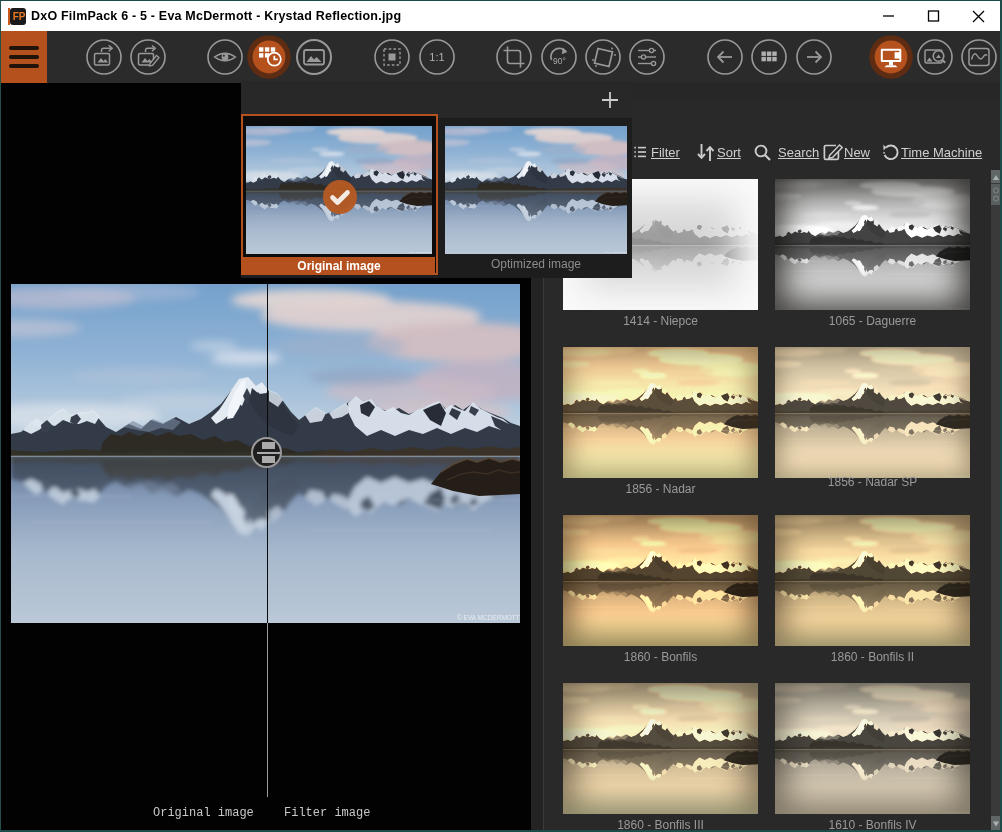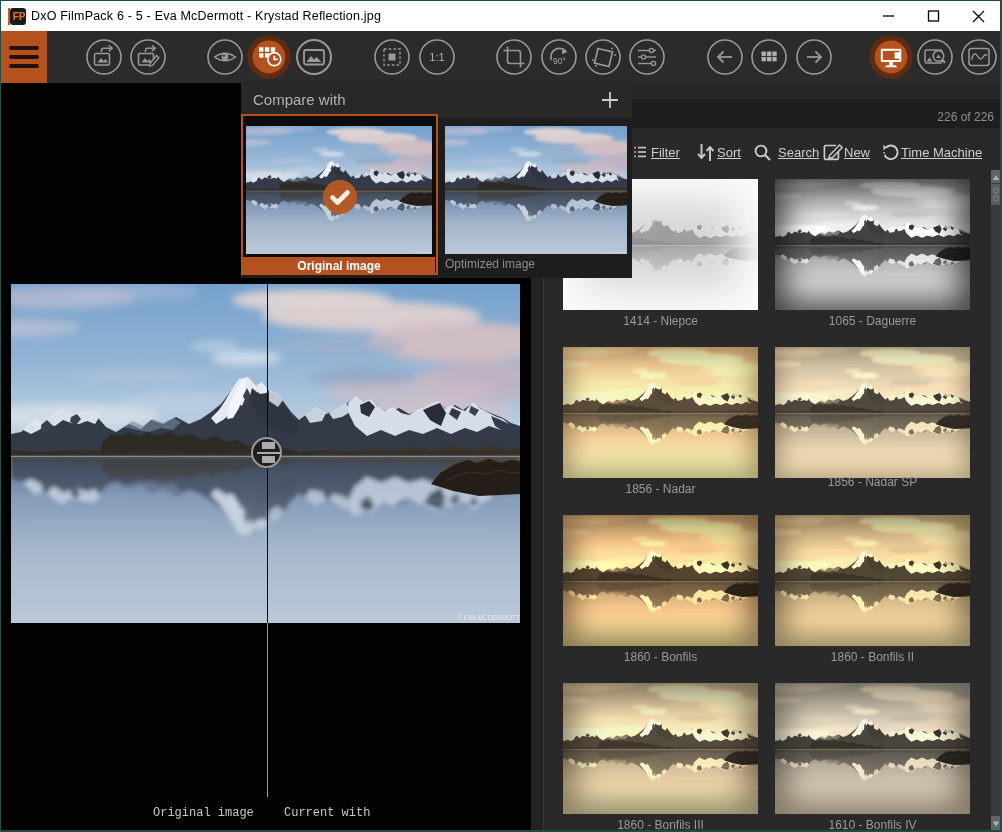--- a/index.html
+++ b/index.html
@@ -7,21 +7,21 @@
   #win{position:relative;width:1002px;height:832px;overflow:hidden;
        font-family:"Liberation Sans",sans-serif;
        background:#000;
        border-top:1px solid #1d4b47;border-left:1px solid #24504b;
        border-right:2px solid #1d4b47;border-bottom:2px solid #1d4b47;}
   
   #titlebar{position:absolute;left:0;top:0;width:999px;height:30px;background:#fff;}
   #fpicon{position:absolute;left:8.5px;top:7px;width:16px;height:16.5px;background:#1a1a1a;border-radius:3px;
           color:#e87722;font-weight:bold;font-size:10px;line-height:17px;text-align:right;letter-spacing:0px;}
   #fpcursor{position:absolute;left:7px;top:7px;width:2px;height:16.5px;background:#c85a1e;}
-  #title{position:absolute;left:30px;top:0;height:36px;line-height:30px;font-size:12.5px;color:#000;letter-spacing:0.2px;}
+  #title{position:absolute;left:30px;top:0;height:36px;line-height:30px;font-size:12.5px;color:#000;letter-spacing:0.2px;font-weight:bold;}
   .winbtn{position:absolute;top:0;width:45px;height:30px;}
   
   #toolbar{position:absolute;left:0;top:30px;width:999px;height:52px;background:#2b2b2b;}
   #burger{position:absolute;left:0;top:0;width:46px;height:52px;background:#b4511d;}
   #burger .bar{position:absolute;left:8px;width:30px;height:4px;background:#20130a;border-radius:2px;}
   .tbtn{position:absolute;top:8px;width:36px;height:36px;}
   .tbtn circle.o, .tbtn rect.o, .tbtn path.o, .tbtn line.o, .tbtn polyline.o, .tbtn ellipse.o, .tbtn polygon.o
       {stroke:#999999;stroke-width:1.6;fill:none;}
   .tbig{position:absolute;top:2px;width:48px;height:48px;}
   
@@ -69,21 +69,21 @@
   #sbdn{position:absolute;left:0;top:646px;width:10px;height:15px;background:#606565;}
   
   #cpanel{position:absolute;left:240px;top:80px;width:391px;height:197px;background:#1d1d1d;}
   #chead{position:absolute;left:0;top:0;width:391px;height:37px;background:#282828;}
   #chead .t{position:absolute;left:12px;top:0;height:37px;line-height:38px;font-size:15px;color:#b2b2b2;}
   #csel{position:absolute;left:0;top:33px;width:197px;height:161px;border:2.5px solid #b5511f;background:#0c0c0c;}
   #clbar{position:absolute;left:0;top:140.5px;width:192px;height:18.5px;background:#b5511f;
          color:#fff;font-size:12px;font-weight:bold;text-align:center;line-height:18px;}
   .cphoto{position:absolute;overflow:hidden;}
   .cphoto svg{position:absolute;left:0;top:0;width:100%;height:100%;}
-  .clabel{position:absolute;text-align:left;font-size:12px;}
+  .clabel{position:absolute;text-align:center;font-size:12px;}
 </style>
 </head>
 <body>
 <div id="win">
 
   <div id="titlebar">
     <div id="fpcursor"></div>
     <div id="fpicon">FP</div>
     <div id="title">DxO FilmPack 6 - 5 - Eva McDermott - Krystad Reflection.jpg</div>
     <svg class="winbtn" style="left:865px" viewBox="0 0 45 30">
@@ -227,28 +227,27 @@
         <use href="#scene"></use>
       </svg>
     <div id="splitline1"></div>
     <div id="splitline2"></div>
     <div id="handle">
       <div class="sq" style="top:3px"></div>
       <div class="hb"></div>
       <div class="sq" style="top:17px"></div>
     </div>
     <div class="imglabel" style="left:152px">Original image</div>
-    <div class="imglabel" style="left:283px">Current with</div>
+    <div class="imglabel" style="left:283px">Filter image</div>
   </div>
 
   <div id="rpanel">
     <div id="rtopstrip"></div>
     <div style="position:absolute;left:0;top:0;width:12px;height:748px;background:#232323"></div>
     <div style="position:absolute;left:12px;top:0;width:1px;height:748px;background:#3a3a3a"></div>
-    <div id="rcount">226 of 226</div>
     <div id="filterbar">
       <svg class="ficon" style="left:103px;top:12px" width="12" height="14" viewBox="0 0 15 15">
         <g stroke="#ccc" stroke-width="2">
             <line x1="0.5" y1="2" x2="2.4" y2="2"></line>
             <line x1="0.5" y1="7.5" x2="2.4" y2="7.5"></line>
             <line x1="0.5" y1="13" x2="2.4" y2="13"></line>
         <line x1="5" y1="2" x2="15" y2="2"></line>
             <line x1="5" y1="7.5" x2="15" y2="7.5"></line>
             <line x1="5" y1="13" x2="15" y2="13"></line>
           </g>
@@ -345,21 +344,20 @@
             <circle cx="5" cy="14.5" r="2.4" fill="none" stroke="#777c7c" stroke-width="1.2"></circle>
           </svg></div>
       <div id="sbdn"><svg width="10" height="15" viewBox="0 0 10 15">
             <polygon points="5,10.5 8.2,5.5 1.8,5.5" fill="#a9b0b0"></polygon>
           </svg></div>
     </div>
   </div>
 
   <div id="cpanel">
     <div id="chead">
-        <div class="t">Compare with</div>
       <svg style="position:absolute;right:10px;top:7px" width="24" height="24" viewBox="0 0 24 24">
           <path d="M12 4 V20 M4 12 H20" stroke="#cccccc" stroke-width="1.8"></path>
         </svg>
     </div>
     <div id="csel">
       <div class="cphoto" style="left:2.5px;top:9.5px;width:186px;height:128px">
           <svg viewBox="0 0 509 339" preserveAspectRatio="none">
             <use href="#scene"></use>
           </svg>
         </div>

